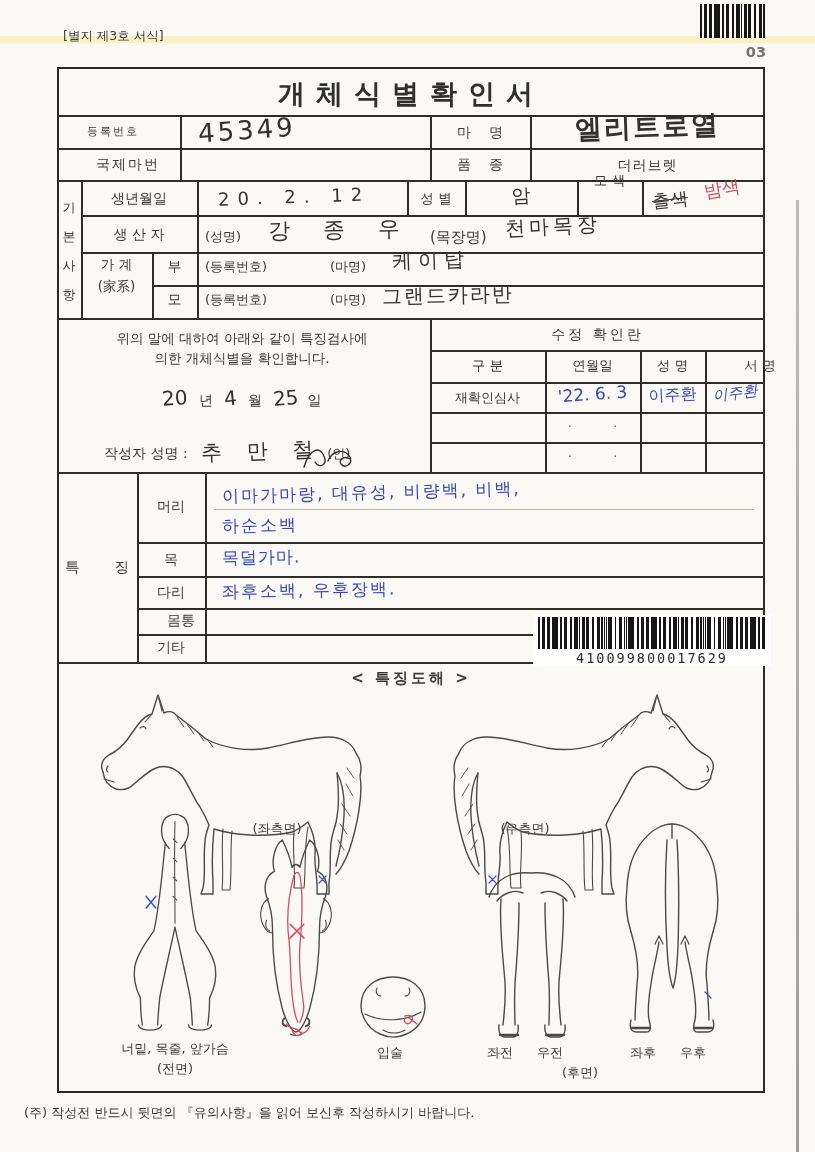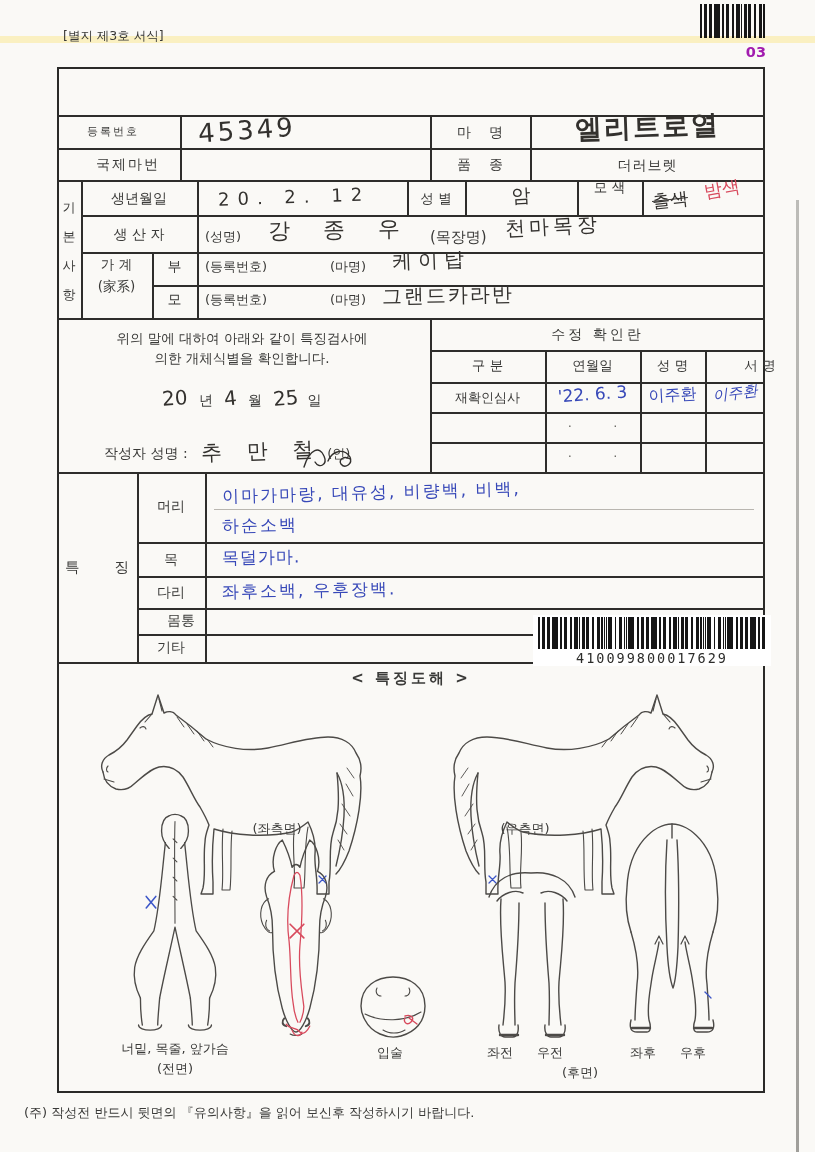--- a/index.html
+++ b/index.html
@@ -23,21 +23,21 @@
 </head>
 <body>
 
 <div class="sheet">
 
   <div class="a yellowband" style="left:0;top:36px;width:815px;height:7px;"></div>
   <div class="a" style="left:796px;top:200px;width:3px;height:952px;background:linear-gradient(180deg,#8a8a85,#55544f);opacity:.55;"></div>
 
   <div class="a p" style="left:63px;top:28px;font-size:12.5px;">[별지 제3호 서식]</div>
   <div class="a bars" style="left:700px;top:4px;width:66px;height:34px;"></div>
-  <div class="a" style="left:736px;top:44px;width:30px;text-align:right;font-weight:bold;font-size:14.5px;color:#a21caf;">03</div>
+  <div class="a" style="left:736px;top:44px;width:30px;text-align:right;font-weight:bold;font-size:14.5px;color:#737373;">03</div>
 
   <div class="outerbox"></div>
 
   <div class="hl" style="left:57px;top:115px;width:708px;"></div>
   <div class="hl" style="left:57px;top:148px;width:708px;"></div>
   <div class="hl" style="left:57px;top:180px;width:708px;"></div>
   <div class="hl" style="left:81px;top:215px;width:684px;"></div>
   <div class="hl" style="left:81px;top:252px;width:684px;"></div>
   <div class="hl" style="left:152px;top:285px;width:613px;"></div>
   <div class="hl" style="left:57px;top:318px;width:708px;"></div>
@@ -63,35 +63,36 @@
   <div class="vl" style="left:577px;top:180px;height:35px;"></div>
   <div class="vl" style="left:642px;top:180px;height:35px;"></div>
   <div class="vl" style="left:152px;top:252px;height:66px;"></div>
   <div class="vl" style="left:430px;top:318px;height:154px;"></div>
   <div class="vl" style="left:545px;top:350px;height:122px;"></div>
   <div class="vl" style="left:640px;top:350px;height:122px;"></div>
   <div class="vl" style="left:705px;top:350px;height:122px;"></div>
   <div class="vl" style="left:137px;top:472px;height:190px;"></div>
   <div class="vl" style="left:205px;top:472px;height:190px;"></div>
 
+  <div class="a c" style="left:57px;top:76px;width:708px;font-size:27px;font-weight:600;letter-spacing:11px;color:#2f2f2d;">개체식별확인서</div>
 
   <div class="a c p" style="left:57px;top:124px;width:112px;font-size:11px;letter-spacing:2px;">등록번호</div>
   <div class="a hw" style="left:198px;top:115px;font-size:26px;letter-spacing:3px;transform:rotate(-4deg);">45349</div>
   <div class="a c p pre" style="left:430px;top:124px;width:100px;font-size:14px;">마    명</div>
   <div class="a c hw" style="left:530px;top:109px;width:235px;font-size:27px;font-weight:bold;letter-spacing:2px;transform:rotate(-2deg);">엘리트로열</div>
   <div class="a c p" style="left:57px;top:156px;width:142px;font-size:14px;letter-spacing:2px;">국제마번</div>
   <div class="a c p pre" style="left:430px;top:156px;width:100px;font-size:14px;">품    종</div>
   <div class="a c p" style="left:530px;top:157px;width:235px;font-size:14px;letter-spacing:1px;">더러브렛</div>
 
   <div class="a c p" style="left:60px;top:193px;width:18px;font-size:13px;line-height:29px;word-break:break-all;">기본사항</div>
   <div class="a c p" style="left:81px;top:190px;width:116px;font-size:14px;">생년월일</div>
   <div class="a hw" style="left:218px;top:186px;font-size:18px;letter-spacing:8px;transform:rotate(-2deg);">20. 2. 12</div>
   <div class="a c p pre" style="left:407px;top:190px;width:58px;font-size:13.5px;">성 별</div>
   <div class="a c hw" style="left:465px;top:183px;width:112px;font-size:19px;transform:rotate(-3deg);">암</div>
-  <div class="a c p pre" style="left:577px;top:179px;width:65px;font-size:13.5px;">모 색</div>
+  <div class="a c p pre" style="left:577px;top:172px;width:65px;font-size:13.5px;">모 색</div>
   <div class="a hw" style="left:652px;top:188px;font-size:18px;text-decoration:line-through;transform:rotate(-6deg);">츨색</div>
   <div class="a hw rd" style="left:704px;top:177px;font-size:18px;color:#d84a5d;transform:rotate(-10deg);">밤색</div>
   <div class="a c p pre" style="left:81px;top:226px;width:116px;font-size:14px;">생 산 자</div>
   <div class="a p" style="left:205px;top:228px;font-size:13px;">(성명)</div>
   <div class="a hw" style="left:268px;top:215px;font-size:22px;letter-spacing:13px;transform:rotate(-1deg);">강 종 우</div>
   <div class="a p" style="left:430px;top:228px;font-size:15px;">(목장명)</div>
   <div class="a hw" style="left:505px;top:213px;font-size:20px;letter-spacing:4px;transform:rotate(-3deg);">천마목장</div>
   <div class="a c p" style="left:81px;top:256px;width:71px;font-size:13.5px;">가 계</div>
   <div class="a c p" style="left:81px;top:278px;width:71px;font-size:13.5px;">(家系)</div>
   <div class="a c p" style="left:152px;top:258px;width:45px;font-size:14px;">부</div>

